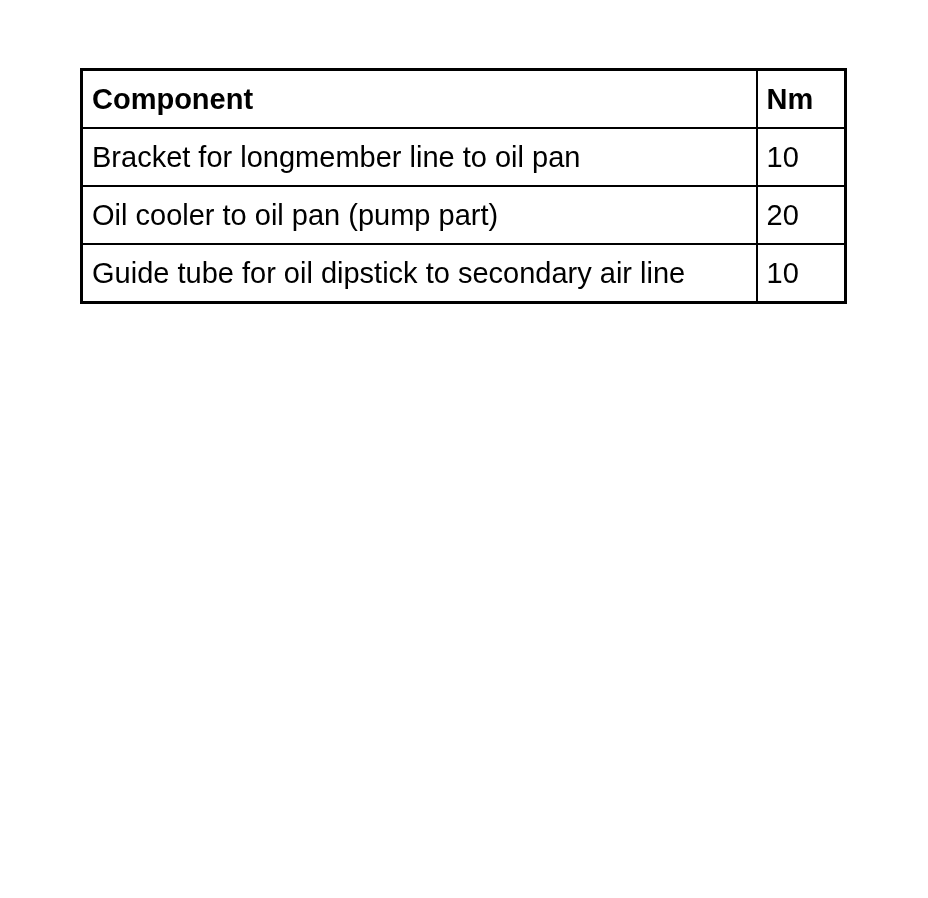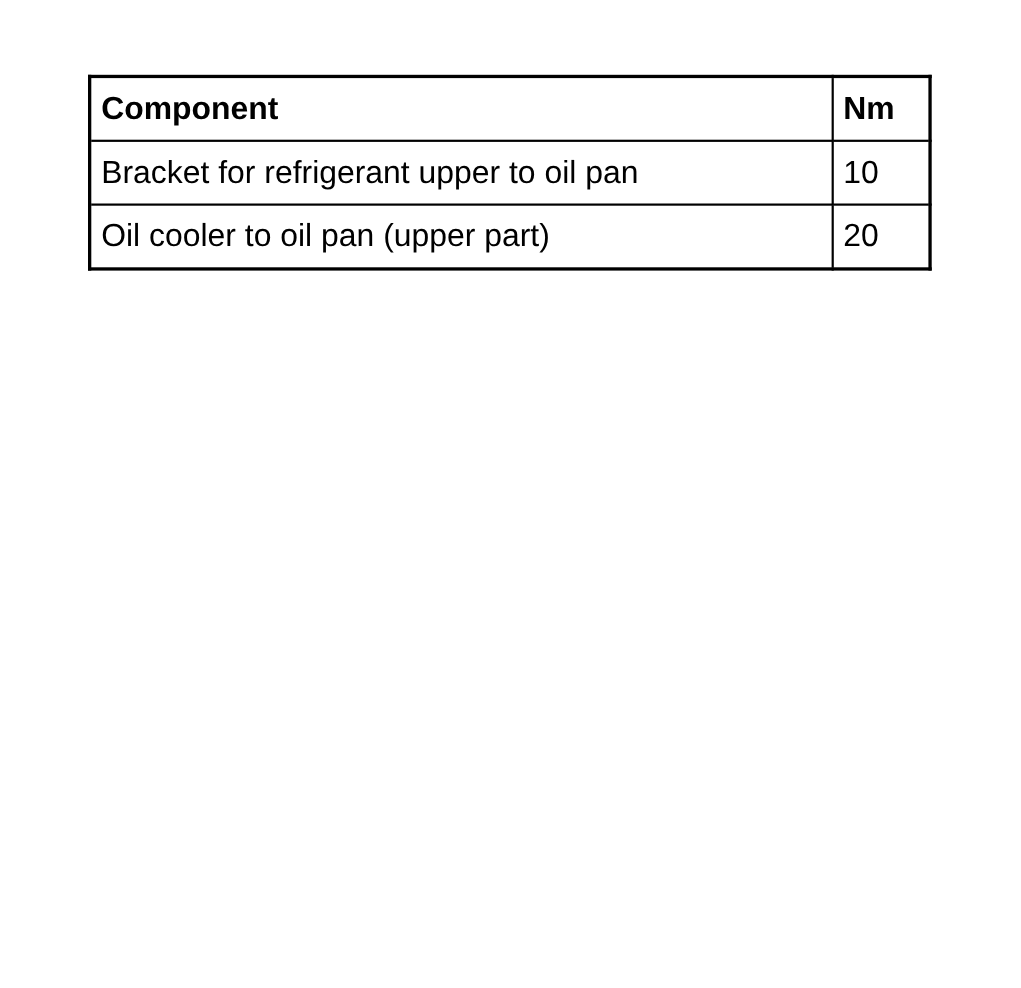--- a/index.html
+++ b/index.html
@@ -51,22 +51,26 @@
       <col class="col-nm">
     </colgroup>
     <thead>
       <tr>
         <th>Component</th>
         <th>Nm</th>
       </tr>
     </thead>
     <tbody>
       <tr>
-        <td>Bracket for refrigerant upper to oil pan</td>
+        <td>Bracket for longmember line to oil pan</td>
         <td>10</td>
       </tr>
       <tr>
-        <td>Oil cooler to oil pan (upper part)</td>
+        <td>Oil cooler to oil pan (pump part)</td>
         <td>20</td>
+      </tr>
+      <tr>
+        <td>Guide tube for oil dipstick to secondary air line</td>
+        <td>10</td>
       </tr>
     </tbody>
   </table>
 </div>
 
 </body></html>

